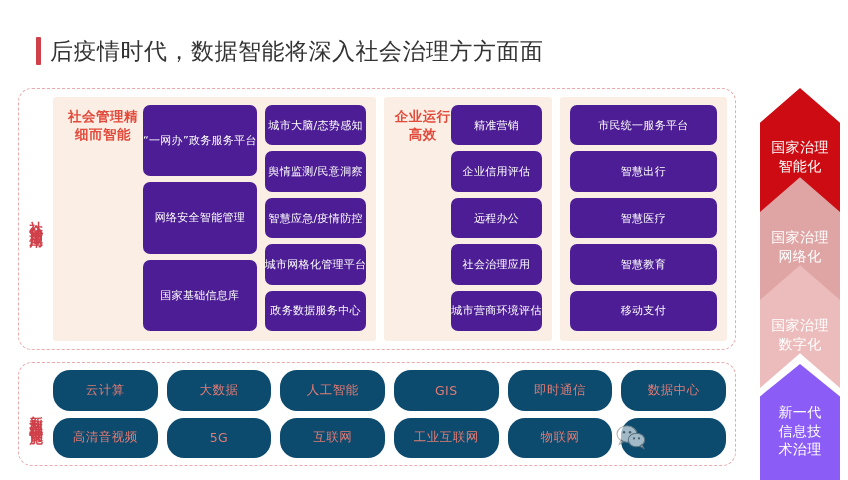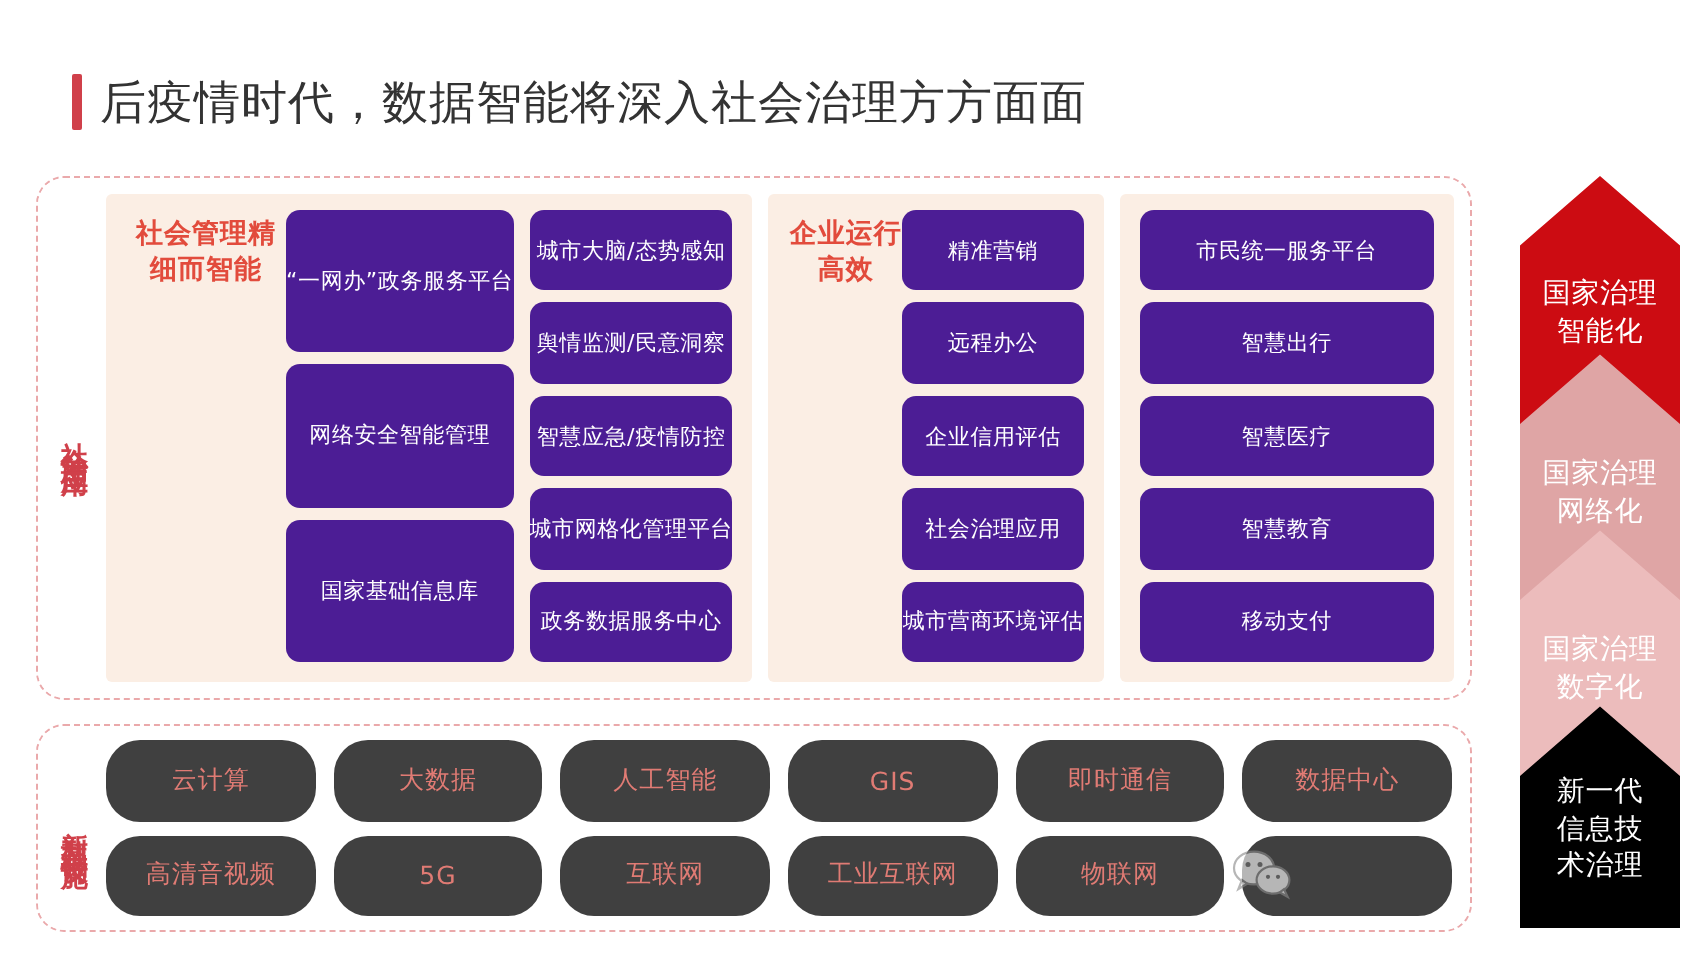--- a/index.html
+++ b/index.html
@@ -134,21 +134,21 @@
     padding: 7px 9px 7px 0;
   }
   .infra-grid {
     flex: 1;
     display: grid;
     grid-template-columns: repeat(6, 1fr);
     grid-template-rows: 1fr 1fr;
     gap: 7px 9px;
   }
   .gpill {
-    background: #404040;
+    background: #0c4a6e;
     border-radius: 17px;
     color: #e07b74;
     font-size: 12.5px;
     display: flex;
     align-items: center;
     justify-content: center;
     text-align: center;
     letter-spacing: 0.5px;
     white-space: nowrap;
   }
@@ -188,22 +188,22 @@
     clip-path: polygon(50% 0%, 100% 28%, 100% 100%, 50% 72%, 0% 100%, 0% 28%);
     z-index: 3;
   }
   .chev-3 {
     top: 176px; height: 124px;
     background: #ecbcbc;
     clip-path: polygon(50% 0%, 100% 28%, 100% 100%, 50% 72%, 0% 100%, 0% 28%);
     z-index: 2;
   }
   .chev-4 {
-    top: 260px; height: 116px;
-    background: #000000;
+    top: 276px; height: 116px;
+    background: #8b5cf6;
     clip-path: polygon(50% 0%, 100% 28%, 100% 100%, 0% 100%, 0% 28%);
     z-index: 1;
   }
   .chev-2 .lbl, .chev-3 .lbl, .chev-4 .lbl { padding-top: 18px; }
 
   
   .watermark {
     position: absolute;
     left: 616px;
     top: 424px;
@@ -258,22 +258,22 @@
           <div class="pill">政务数据服务中心</div>
         </div>
       </div>
     </div>
 
     <div class="panel narrow">
       <div class="panel-title">企业运行高效</div>
       <div class="panel-cols">
         <div class="col">
           <div class="pill">精准营销</div>
+          <div class="pill">企业信用评估</div>
           <div class="pill">远程办公</div>
-          <div class="pill">企业信用评估</div>
           <div class="pill">社会治理应用</div>
           <div class="pill">城市营商环境评估</div>
         </div>
       </div>
     </div>
 
     <div class="panel narrow">
       <div class="panel-cols">
         <div class="col">
           <div class="pill">市民统一服务平台</div>

